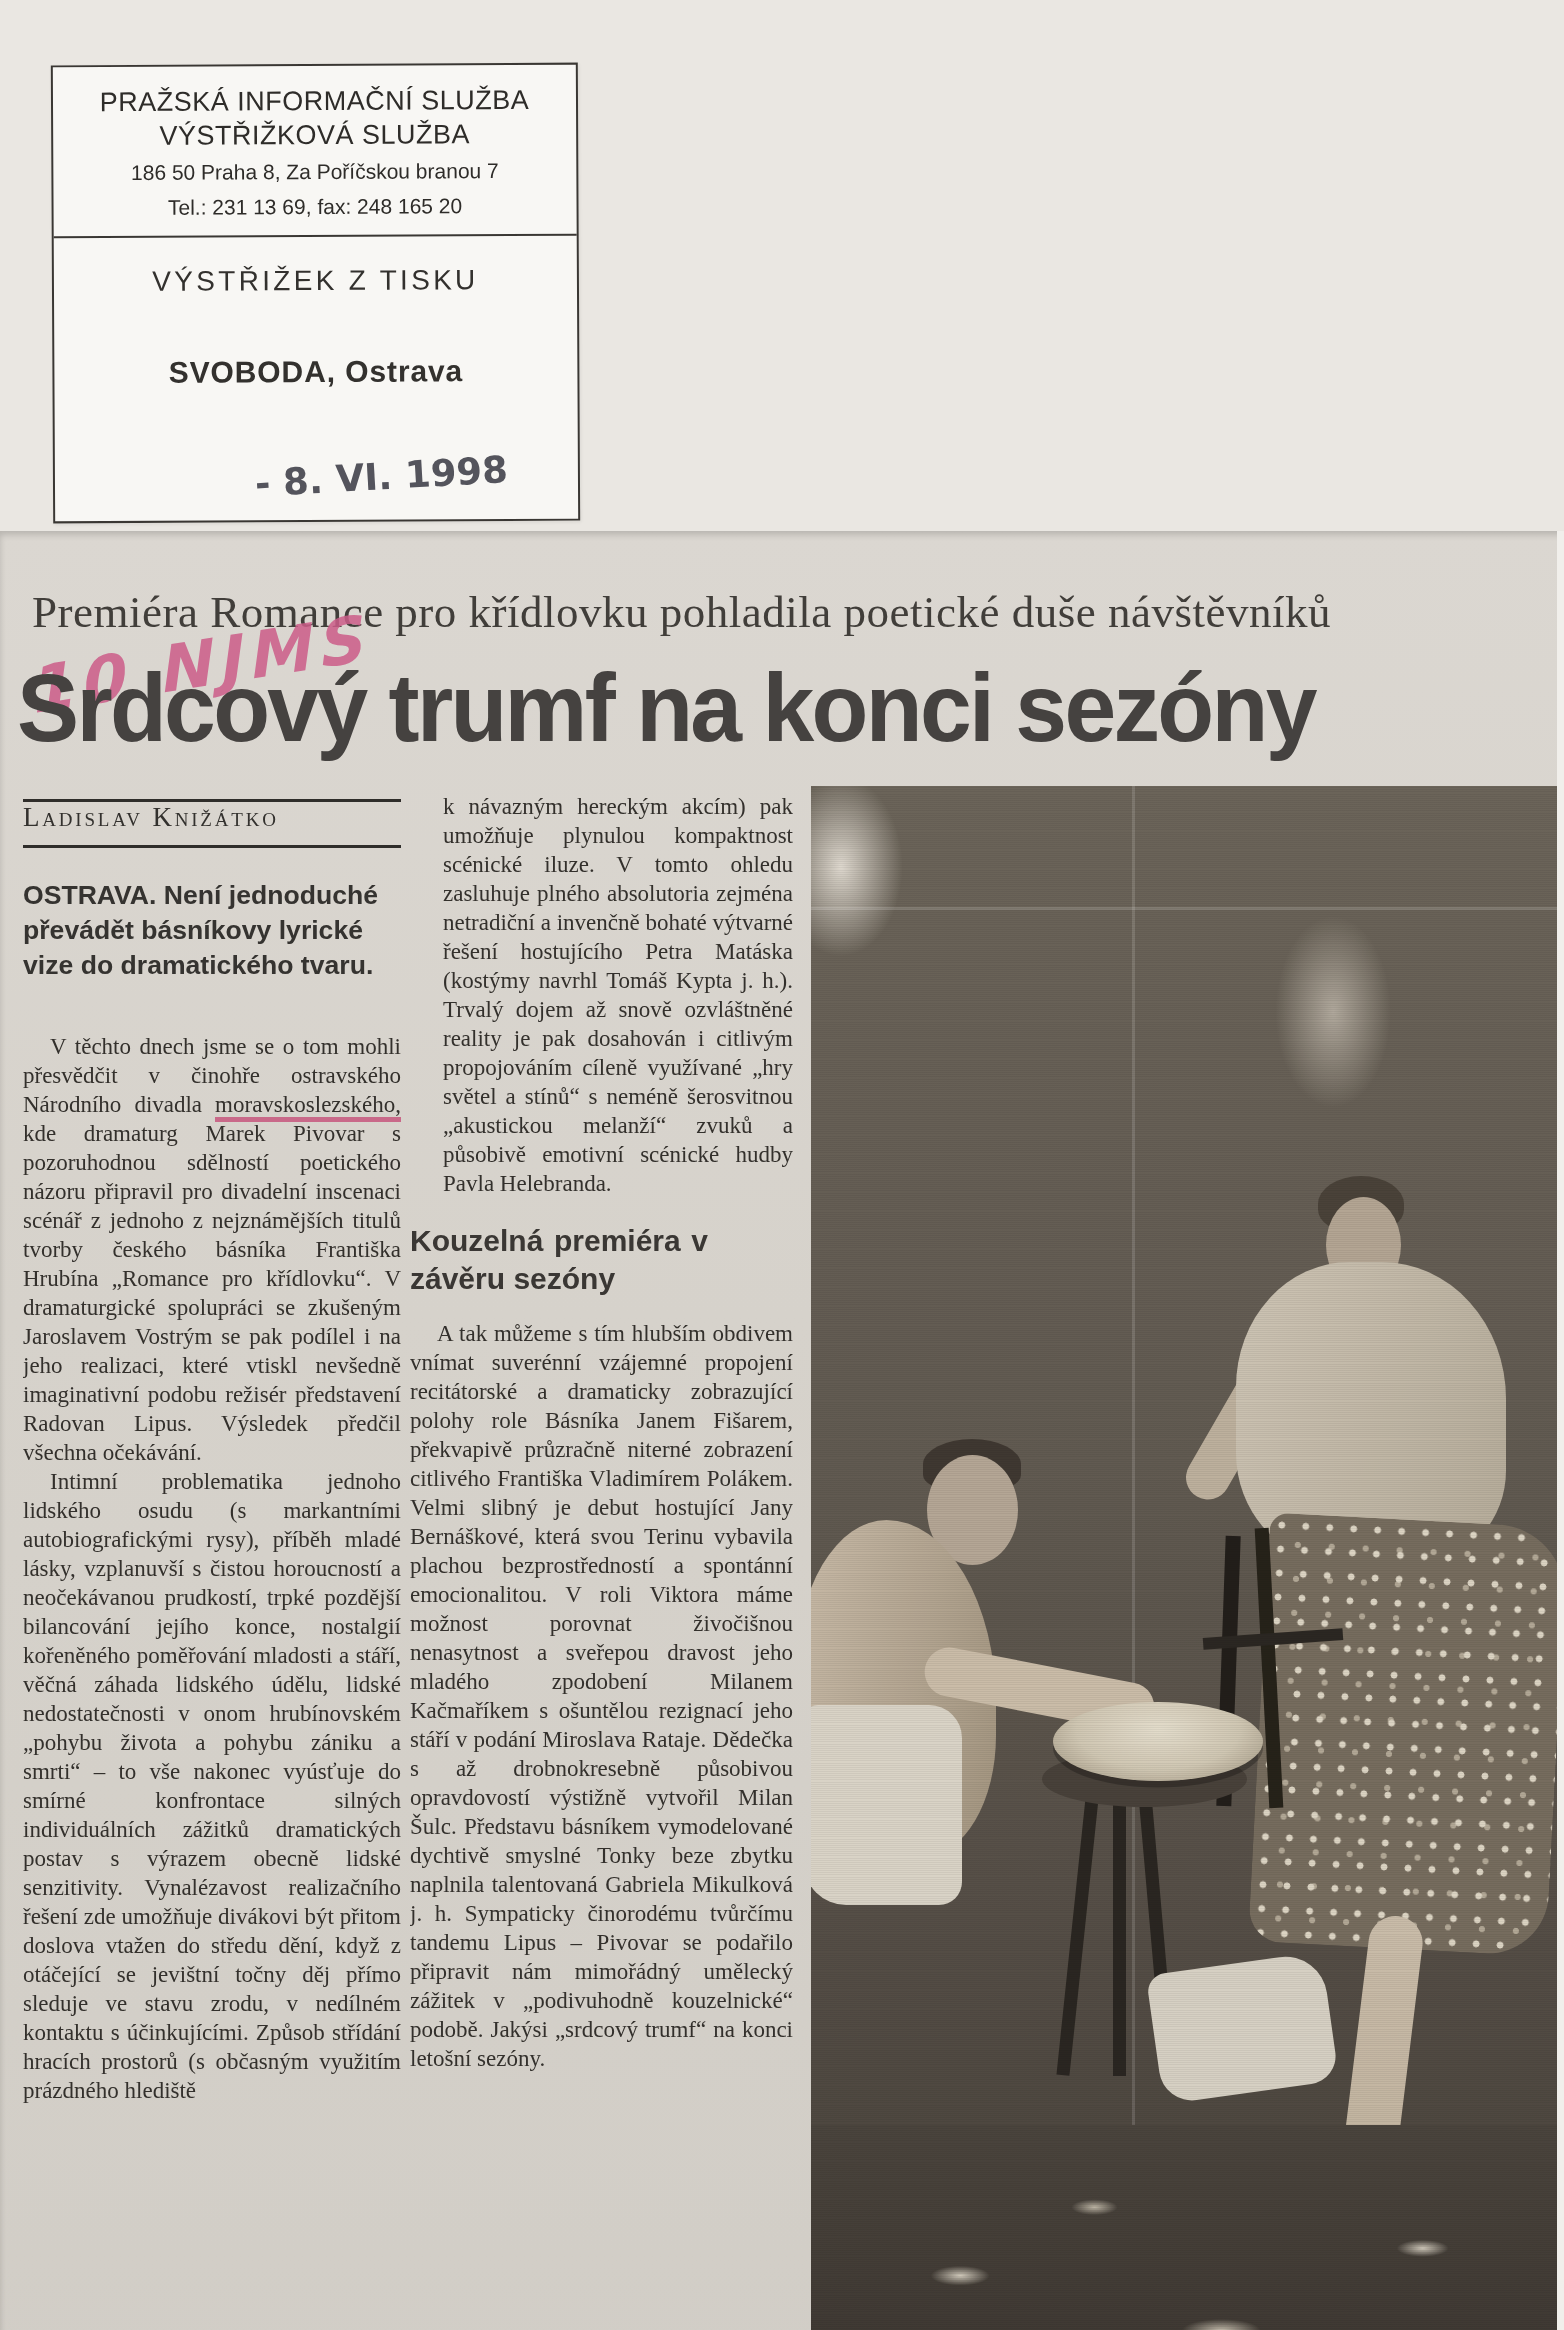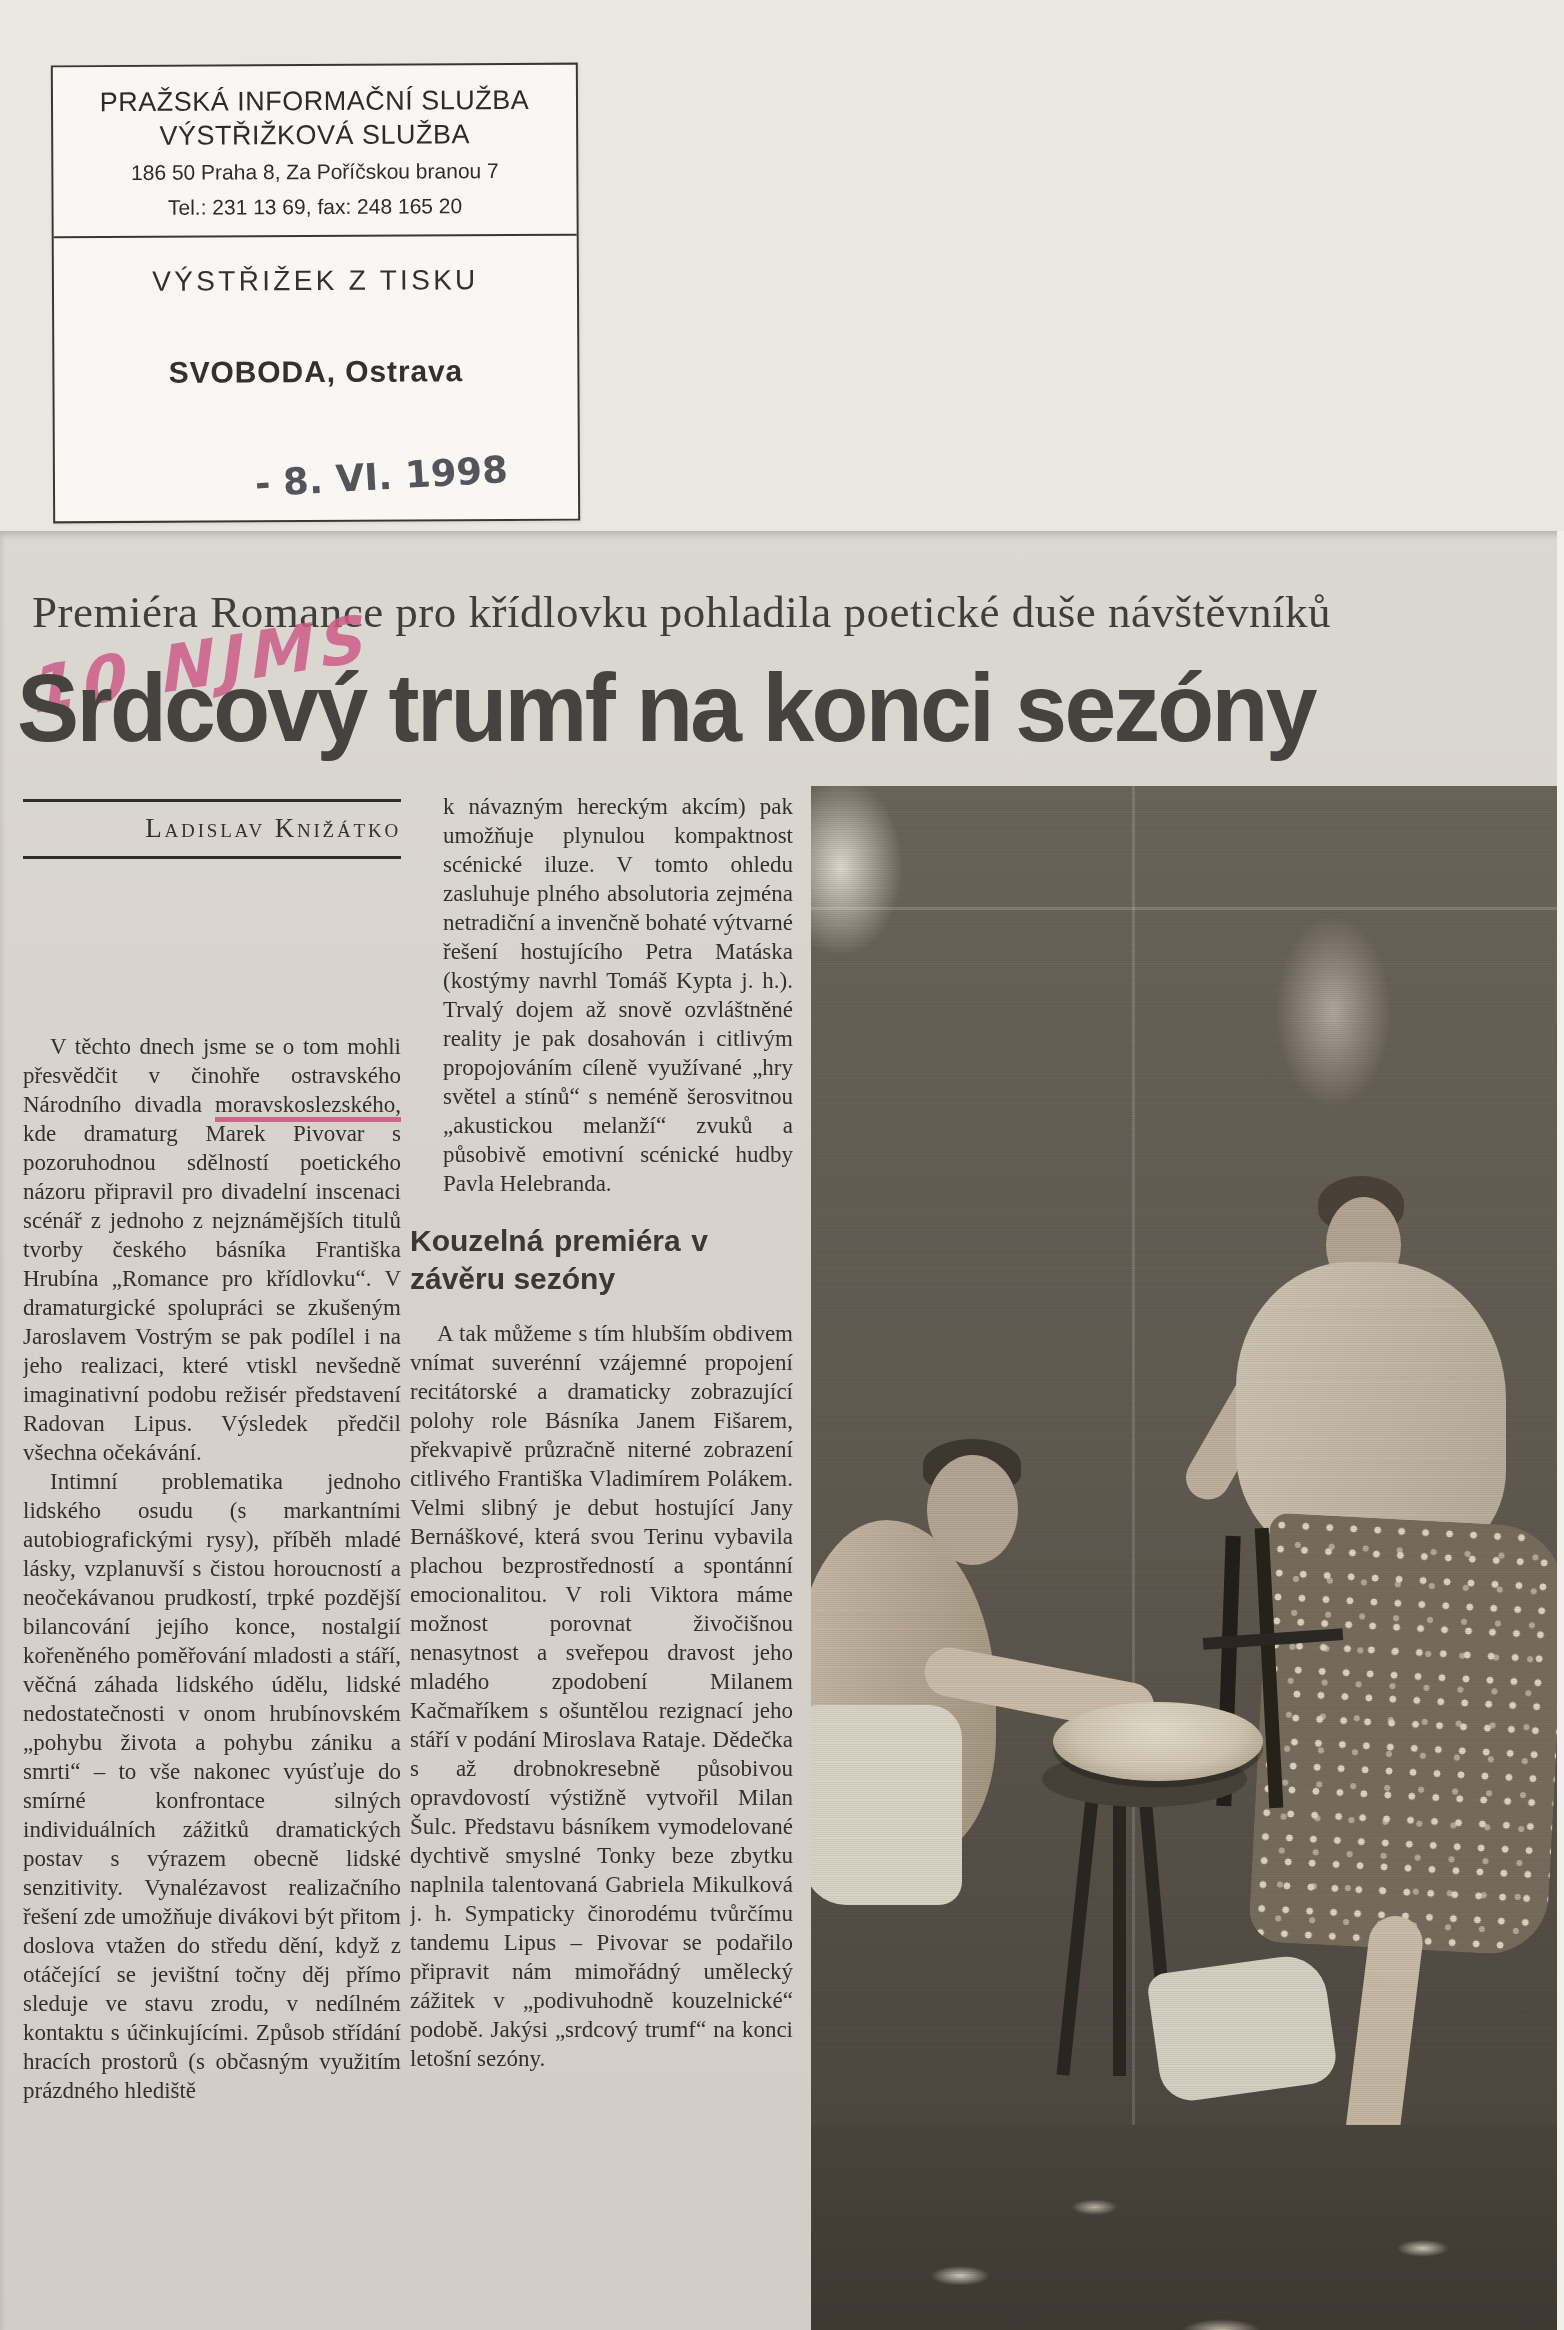--- a/index.html
+++ b/index.html
@@ -25,21 +25,21 @@
   .right-tear{position:absolute;right:0;top:0;width:8.4px;height:100%;background:#f1efeb;}
   .kicker{position:absolute;left:32px;top:55px;font-size:45px;color:#413e3a;
       white-space:nowrap;letter-spacing:0.5px;}
   .annotation{position:absolute;left:31px;top:96px;font-size:64px;font-style:italic;font-weight:bold;
       color:#cc5d89;font-family:"DejaVu Sans",sans-serif;transform:rotate(-9deg) skewX(-6deg);
       letter-spacing:6.5px;opacity:.85;}
   .headline{position:absolute;left:17px;top:122px;font-family:"Liberation Sans",sans-serif;
       font-weight:bold;font-size:96px;letter-spacing:-2.8px;color:#454240;white-space:nowrap;
       transform:scaleX(.97);transform-origin:left top;}
   .byline-box{position:absolute;left:23px;top:268px;width:378px;
-      border-top:3.3px solid #2f2d2a;border-bottom:3.3px solid #2f2d2a;padding:11px 0 12px;text-align:right;}
+      border-top:3.3px solid #2f2d2a;border-bottom:3.3px solid #2f2d2a;padding:0 0 12px;}
   .byline{font-variant:small-caps;font-size:27px;letter-spacing:2.8px;color:#33312e;}
   .lead{position:absolute;left:23px;top:347px;width:378px;font-family:"Liberation Sans",sans-serif;
       font-weight:bold;font-size:26.6px;line-height:35px;color:#353330;}
   .col{position:absolute;font-size:23px;line-height:29px;text-align:justify;
       color:#33302c;overflow:hidden;hyphens:auto;}
   .col1{left:23px;top:501px;width:378px;height:1906px;}
   .col2{left:410px;top:261px;width:383px;height:2144px;}
   .para{margin:0 0 0 0;text-indent:27px;}
   .para.noindent{text-indent:0;margin-left:33px;}
   .marker-under{border-bottom:5.1px solid rgba(199,86,124,.85);}
@@ -119,20 +119,21 @@
 
   <div class="clipping">
     <div class="kicker">Premiéra Romance pro křídlovku pohladila poetické duše návštěvníků</div>
     <div class="annotation">10 NJMS</div>
     <div class="headline">Srdcový trumf na konci sezóny</div>
 
     <div class="byline-box">
       <span class="byline">Ladislav Knižátko</span>
     </div>
 
+    <div class="lead">OSTRAVA. Není jednoduché převádět básníkovy lyrické vize do dramatického tvaru.</div>
 
     <div class="col col1">
       <p class="para"><span>V těchto dnech jsme se o tom mohli přesvědčit v činohře ostravského Národního divadla </span><span class="marker-under">moravskoslezského,</span><span> kde dramaturg Marek Pivovar s pozoruhodnou sdělností poetického názoru připravil pro divadelní inscenaci scénář z jednoho z nejznámějších titulů tvorby českého básníka Františka Hrubína „Romance pro křídlovku“. V dramaturgické spolupráci se zkušeným Jaroslavem Vostrým se pak podílel i na jeho realizaci, které vtiskl nevšedně imaginativní podobu režisér představení Radovan Lipus. Výsledek předčil všechna očekávání.</span></p>
       <p class="para">Intimní problematika jednoho lidského osudu (s markantními autobiografickými rysy), příběh mladé lásky, vzplanuvší s čistou horoucností a neočekávanou prudkostí, trpké pozdější bilancování jejího konce, nostalgií kořeněného poměřování mladosti a stáří, věčná záhada lidského údělu, lidské nedostatečnosti v onom hrubínovském „pohybu života a pohybu zániku a smrti“ – to vše nakonec vyúsťuje do smírné konfrontace silných individuálních zážitků dramatických postav s výrazem obecně lidské senzitivity. Vynalézavost realizačního řešení zde umožňuje divákovi být přitom doslova vtažen do středu dění, když z otáčející se jevištní točny děj přímo sleduje ve stavu zrodu, v nedílném kontaktu s účinkujícími. Způsob střídání hracích prostorů (s občasným využitím prázdného hlediště</p>
     </div>
 
     <div class="col col2">
       <p class="para noindent">k návazným hereckým akcím) pak umožňuje plynulou kompaktnost scénické iluze. V tomto ohledu zasluhuje plného absolutoria zejména netradiční a invenčně bohaté výtvarné řešení hostujícího Petra Matáska (kostýmy navrhl Tomáš Kypta j. h.). Trvalý dojem až snově ozvláštněné reality je pak dosahován i citlivým propojováním cíleně využívané „hry světel a stínů“ s neméně šerosvitnou „akustickou melanží“ zvuků a působivě emotivní scénické hudby Pavla Helebranda.</p>
       <h3 class="subhead">Kouzelná premiéra v závěru sezóny</h3>
       <p class="para">A tak můžeme s tím hlubším obdivem vnímat suverénní vzájemné propojení recitátorské a dramaticky zobrazující polohy role Básníka Janem Fišarem, překvapivě průzračně niterné zobrazení citlivého Františka Vladimírem Polákem. Velmi slibný je debut hostující Jany Bernáškové, která svou Terinu vybavila plachou bezprostředností a spontánní emocionalitou. V roli Viktora máme možnost porovnat živočišnou nenasytnost a sveřepou dravost jeho mladého zpodobení Milanem Kačmaříkem s ošuntělou rezignací jeho stáří v podání Miroslava Rataje. Dědečka s až drobnokresebně působivou opravdovostí výstižně vytvořil Milan Šulc. Představu básníkem vymodelované dychtivě smyslné Tonky beze zbytku naplnila talentovaná Gabriela Mikulková j. h. Sympaticky činorodému tvůrčímu tandemu Lipus – Pivovar se podařilo připravit nám mimořádný umělecký zážitek v „podivuhodně kouzelnické“ podobě. Jakýsi „srdcový trumf“ na konci letošní sezóny.</p>

